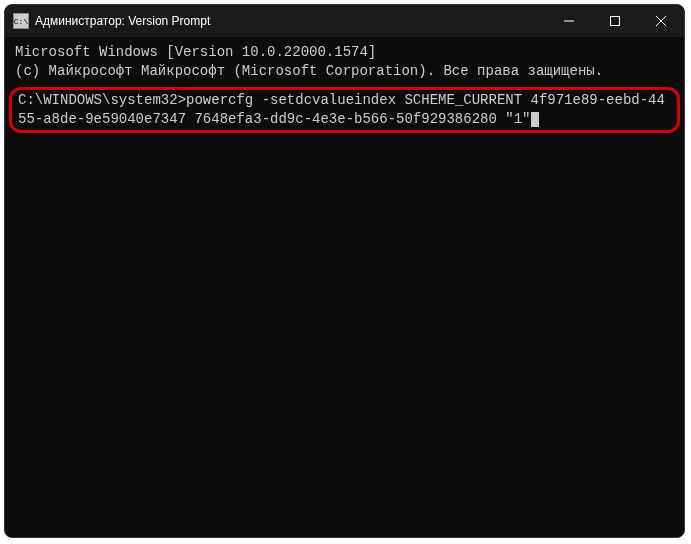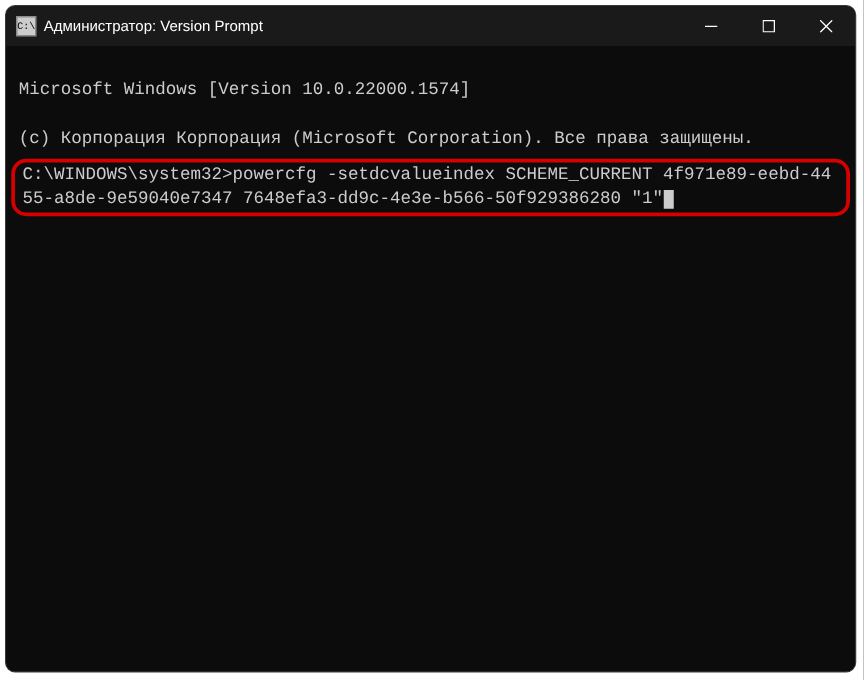--- a/index.html
+++ b/index.html
@@ -72,21 +72,20 @@
       background: #0c0c0c;
       padding: 6px 10px;
       color: #cccccc;
       font-size: 14px;
       line-height: 1.35;
       position: relative;
     }
     .term-line {
       white-space: pre-wrap;
       word-break: break-all;
-      margin-top: 20px;
     }
     .highlight-box {
       border: 3px solid #d60000;
       border-radius: 12px;
       padding: 1px 6px;
       margin-top: 6px;
       margin-left: -6px;
       margin-right: -6px;
     }
     .prompt-line {
@@ -123,18 +122,18 @@
       <div class="ctrl-btn close">
         <svg viewBox="0 0 10 10">
           <line x1="0" y1="0" x2="10" y2="10" stroke="#ffffff" stroke-width="1"></line>
           <line x1="10" y1="0" x2="0" y2="10" stroke="#ffffff" stroke-width="1"></line>
         </svg>
       </div>
     </div>
   </div>
   <div class="terminal">
     <div class="term-line">Microsoft Windows [Version 10.0.22000.1574]</div>
-    <div class="term-line">(c) Корпорация Корпорация (Microsoft Corporation). Все права защищены.</div>
+    <div class="term-line">(c) Майкрософт Майкрософт (Microsoft Corporation). Все права защищены.</div>
     <div class="highlight-box">
       <span class="prompt-line"><span>C:\WINDOWS\system32&gt;</span><span>powercfg -setdcvalueindex SCHEME_CURRENT 4f971e89-eebd-4455-a8de-9e59040e7347 7648efa3-dd9c-4e3e-b566-50f929386280 "1"</span><span class="cursor"></span></span>
     </div>
   </div>
 </div>
 
 </body></html>

